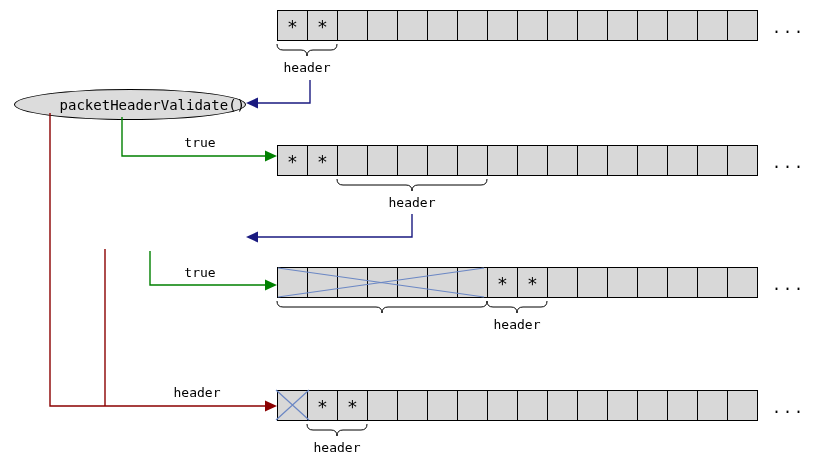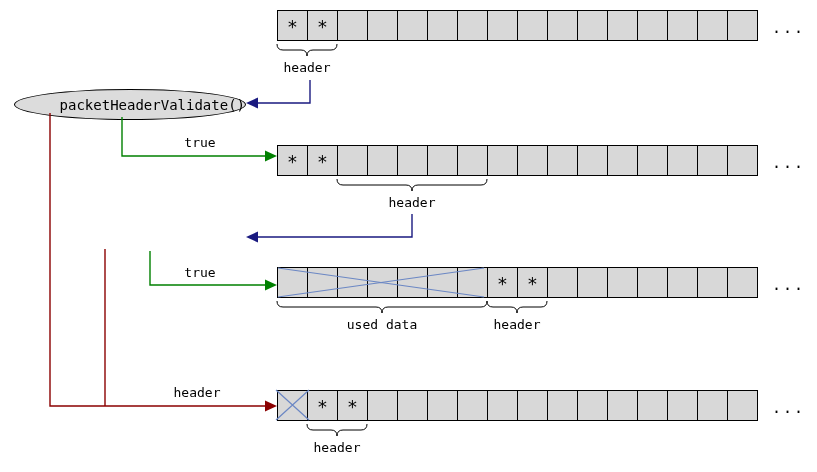--- a/index.html
+++ b/index.html
@@ -118,21 +118,20 @@
   <span class="dots" style="left:772px;top:399px">...</span>
 
   <div class="node" style="left:14px;top:89px;width:230px;height:29px">
     <span>packetHeaderValidate()</span>
   </div>
 
   <div class="lbl" style="left:277px;top:60px;width:60px">header</div>
   <div class="lbl" style="left:170px;top:135px;width:60px">true</div>
   <div class="lbl" style="left:377px;top:195px;width:70px">header</div>
   <div class="lbl" style="left:170px;top:265px;width:60px">true</div>
-  <div class="lbl" style="left:337px;top:317px;width:90px">used data</div>
   <div class="lbl" style="left:487px;top:317px;width:60px">header</div>
   <div class="lbl" style="left:167px;top:385px;width:60px">header</div>
   <div class="lbl" style="left:307px;top:440px;width:60px">header</div>
 
   <svg class="overlay" width="817" height="472" viewBox="0 0 817 472">
 
     <path class="s-black" fill="none" stroke-width="1" d="M277,44 Q277,50 283,50 L301,50 Q307,50 307,56 Q307,50 313,50 L331,50 Q337,50 337,44"></path>
     <path class="s-black" fill="none" stroke-width="1" d="M337,179 Q337,185 343,185 L406,185 Q412,185 412,191 Q412,185 418,185 L481,185 Q487,185 487,179"></path>
     <path class="s-black" fill="none" stroke-width="1" d="M277,301 Q277,307 283,307 L376,307 Q382,307 382,313 Q382,307 388,307 L481,307 Q487,307 487,301"></path>
     <path class="s-black" fill="none" stroke-width="1" d="M487,301 Q487,307 493,307 L511,307 Q517,307 517,313 Q517,307 523,307 L541,307 Q547,307 547,301"></path>

